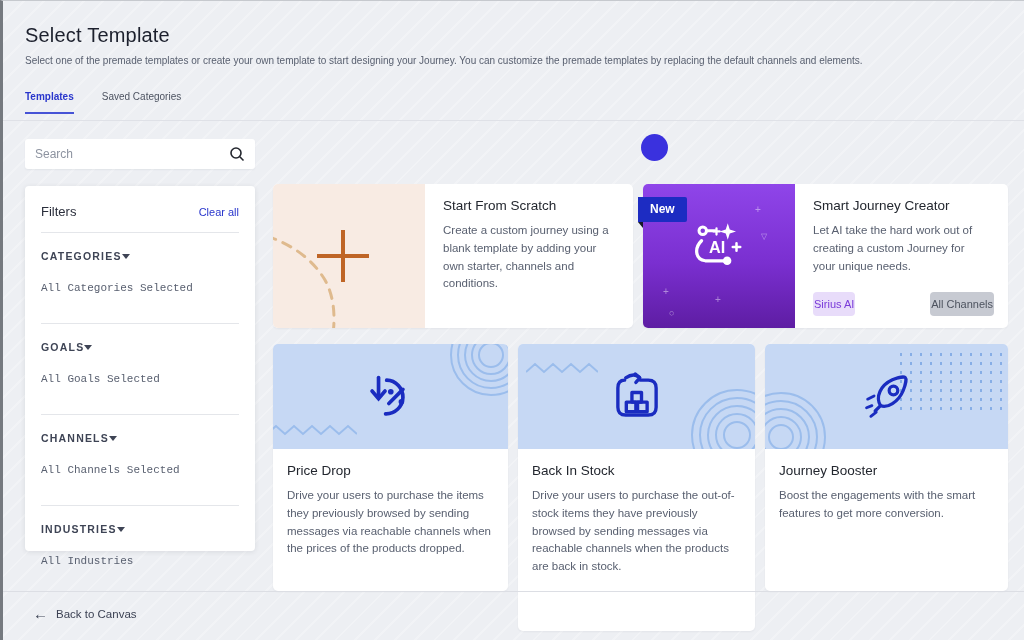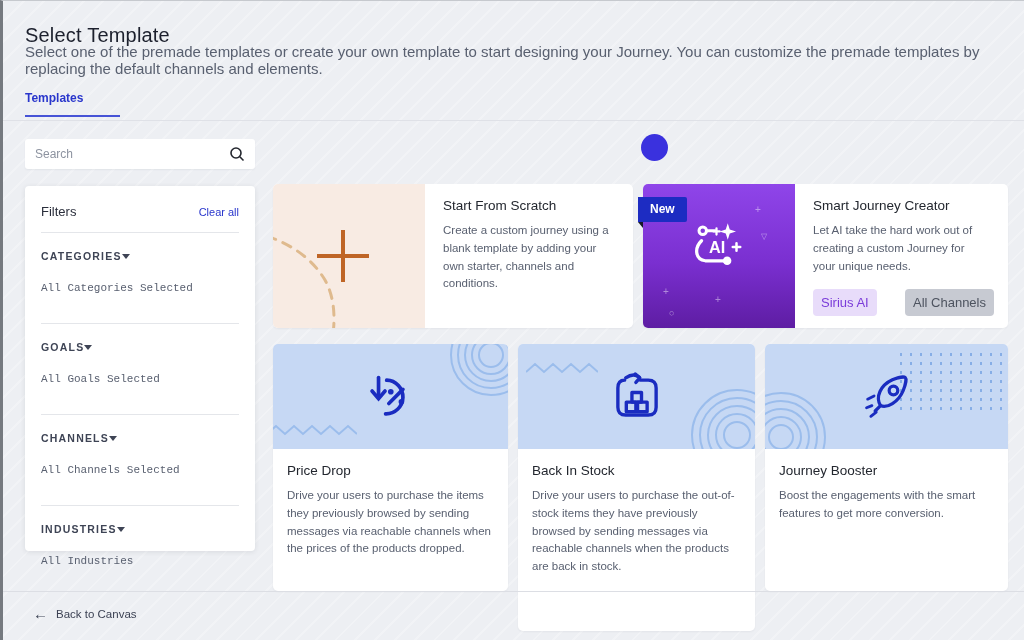--- a/index.html
+++ b/index.html
@@ -11,22 +11,22 @@
     color:#20242f;
     border-left:3px solid #75797f;
     border-top:1px solid #c6c9ce;
   }
   .bg-texture{
     position:absolute; inset:0; pointer-events:none;
     background:repeating-linear-gradient(135deg, rgba(255,255,255,0.25) 0 2px, transparent 2px 14px);
   }
   
   .page-title{ position:absolute; left:22px; top:23px; font-size:20px; font-weight:400; color:#1c202d; letter-spacing:.2px; }
-  .page-desc{ position:absolute; left:22px; top:42px; width:960px; font-size:15px; color:#596070; }
-  .tabs{ position:absolute; left:22px; top:90px; display:flex; gap:28px; font-size:12px;flex-direction:column; }
+  .page-desc{ position:absolute; left:22px; top:54px; width:960px; font-size:10px; color:#596070; }
+  .tabs{ position:absolute; left:22px; top:90px; display:flex; gap:28px; font-size:10px; }
   .tab{ padding-bottom:10px; cursor:pointer; color:#4c5260; }
   .tab.active{ color:#2936cc; font-weight:bold; border-bottom:2px solid #4653d6; }
   .tabs-divider{ position:absolute; left:0; top:119px; width:1024px; height:1px; background:#dfe1e7; }
   
   .cursor-dot{ position:absolute; left:638px; top:133px; width:27px; height:27px; border-radius:50%; background:#3a31de; }
   
   .search-box{ position:absolute; left:22px; top:138px; width:230px; height:30px; background:#fff; border-radius:3px;
     display:flex; align-items:center; padding:0 10px; box-shadow:0 1px 2px rgba(40,45,60,.06); }
   .search-box input{ flex:1; border:none; outline:none; font-size:12px; color:#333; background:transparent; font-family:"Liberation Sans",sans-serif; }
   .search-box input::placeholder{ color:#8d93a0; }
@@ -58,21 +58,21 @@
   .plus-icon:before, .plus-icon:after{ content:""; position:absolute; background:#bf6526; }
   .plus-icon:before{ left:24px; top:0; width:4px; height:52px; }
   .plus-icon:after{ left:0; top:24px; width:52px; height:4px; }
   .ai-icon{ position:absolute; left:46px; top:34px; }
   .smart-decor{ position:absolute; color:rgba(255,255,255,.45); font-size:10px; }
   .new-badge{ position:absolute; left:-5px; top:13px; background:#1d2cc2; color:#fff; font-size:12px; font-weight:bold;
     padding:5px 12px 6px 12px; border-radius:0 2px 2px 0; z-index:3; }
   .new-badge:after{ content:""; position:absolute; left:0; top:100%; width:0; height:0;
     border-top:6px solid #141827; border-left:5px solid transparent; }
   .tag-row{ position:absolute; left:18px; right:14px; bottom:12px; display:flex; justify-content:space-between; }
-  .tag{ font-size:13px; padding:6px 8px; border-radius:4px; }
+  .tag{ font-size:11px; padding:6px 1px; border-radius:4px; }
   .tag-purple{ background:#e8dcfa; color:#7a3bd9; }
   .tag-gray{ background:#c7cad2; color:#4d535f; }
   
   .card-v{ display:flex; flex-direction:column; }
   .card-price{ left:270px; top:343px; width:235px; height:247px; }
   .card-stock{ left:515px; top:343px; width:237px; height:287px; }
   .card-booster{ left:762px; top:343px; width:243px; height:247px; }
   .card-top{ height:105px; background:#c6d8f4; border-radius:5px 5px 0 0; position:relative; overflow:hidden; flex:none; }
   .card-bottom{ padding:14px 14px 10px 14px; }
   .center-icon{ position:absolute; left:50%; top:50%; transform:translate(-50%,-50%); }

